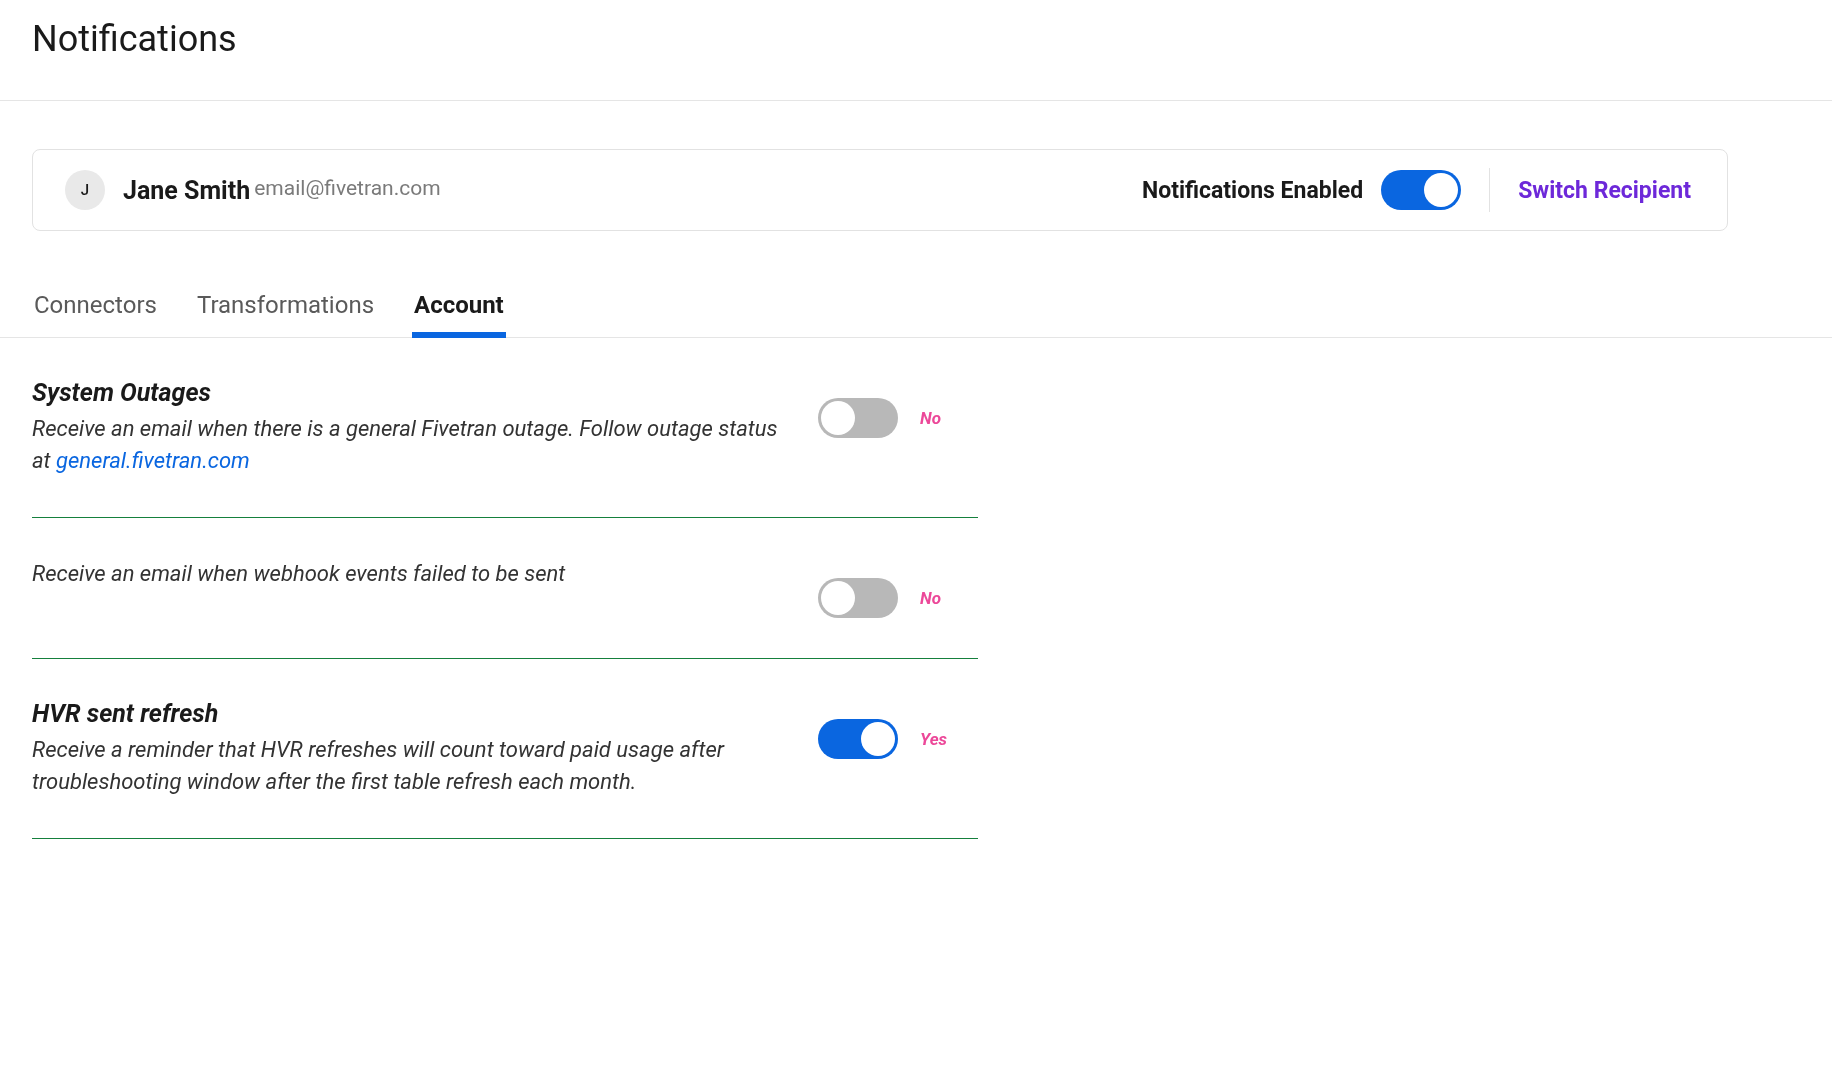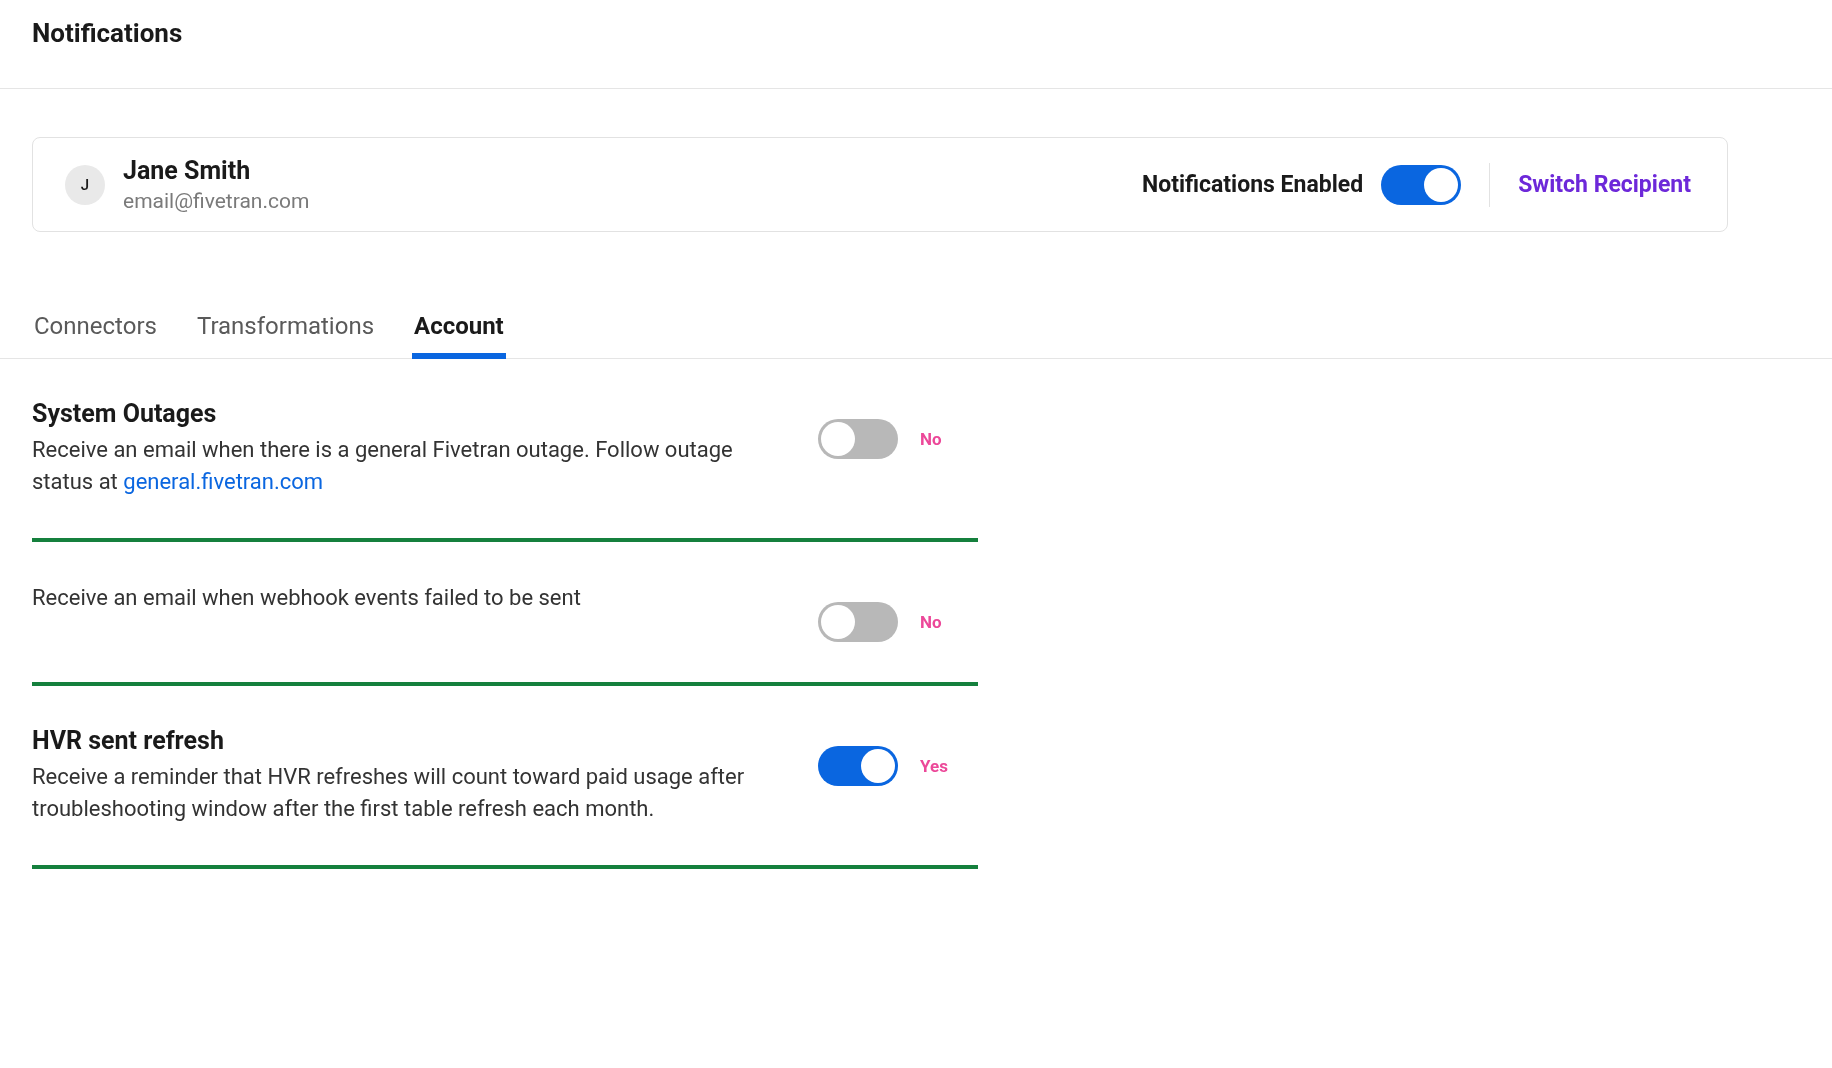--- a/index.html
+++ b/index.html
@@ -11,22 +11,22 @@
       font-family: -apple-system, BlinkMacSystemFont, "Segoe UI", Roboto, Helvetica, Arial, sans-serif;
       color: #1a1a1a;
       background: #fff;
       width: 1832px;
       height: 1068px;
     }
     .page-header {
       padding: 18px 32px 40px;
     }
     .page-title {
-      font-size: 26px;
-      font-weight: 700;
+      font-size: 36px;
+      font-weight: 400;
       color: #1a1a1a;
     }
     .divider-line {
       border-bottom: 1px solid #e5e5e5;
     }
     .content-wrap {
       padding: 48px 32px 0;
       max-width: 1760px;
     }
     .recipient-card {
@@ -46,21 +46,21 @@
       align-items: center;
       justify-content: center;
       font-size: 15px;
       font-weight: 500;
       color: #1a1a1a;
       flex-shrink: 0;
     }
     .recipient-info {
       flex: 1;
       display: flex;
-      flex-direction: column;
+      flex-direction: row;
       gap: 4px;
     }
     .recipient-name {
       font-size: 25px;
       font-weight: 700;
       color: #1a1a1a;
     }
     .recipient-email {
       font-size: 21px;
       color: #7a7a7a;
@@ -117,21 +117,21 @@
     }
     .toggle.on .toggle-knob {
       right: 3px;
     }
     .toggle.off .toggle-knob {
       left: 3px;
     }
     
     .tabs-row {
       display: flex;
-      margin-top: 80px;
+      margin-top: 60px;
       padding: 0 32px;
       border-bottom: 1px solid #e5e5e5;
       gap: 36px;
     }
     .tab {
       padding: 0 2px 18px;
       font-size: 24px;
       color: #5a5a5a;
       cursor: pointer;
       position: relative;
@@ -152,21 +152,22 @@
     
     .settings {
       padding: 0 32px;
       max-width: 1010px;
     }
     .setting-row {
       display: flex;
       align-items: flex-start;
       gap: 32px;
       padding: 40px 0;
-      border-bottom: 4px solid #15803d;
+      border-bottom: 1px solid #15803d;
+      font-style: italic;
     }
     .setting-text {
       flex: 1;
     }
     .setting-title {
       font-size: 25px;
       font-weight: 700;
       color: #1a1a1a;
       margin-bottom: 6px;
     }

